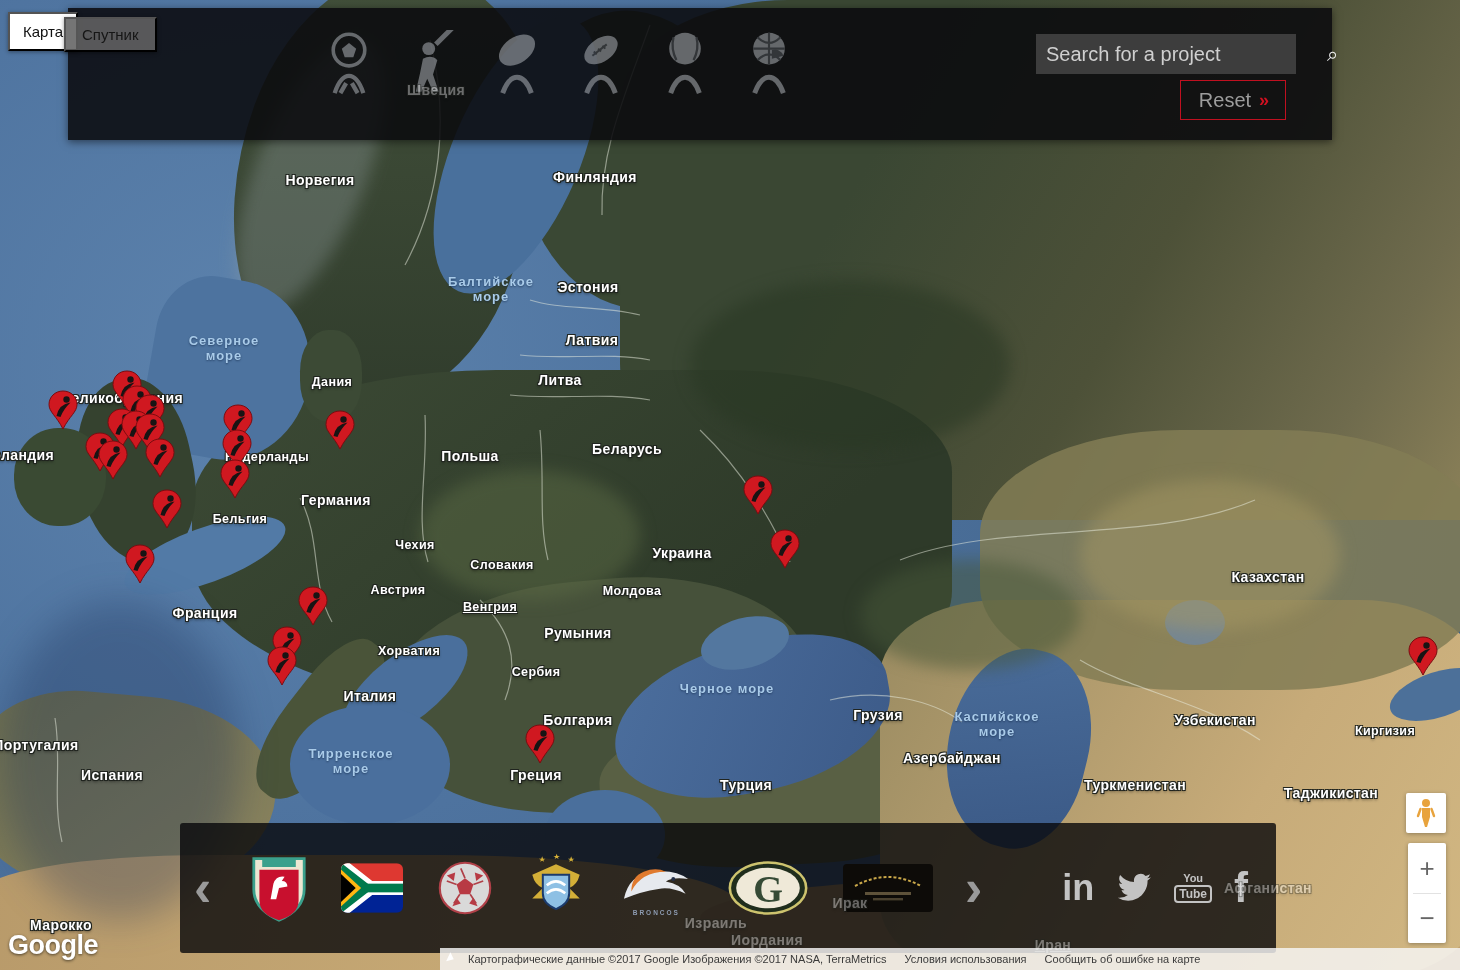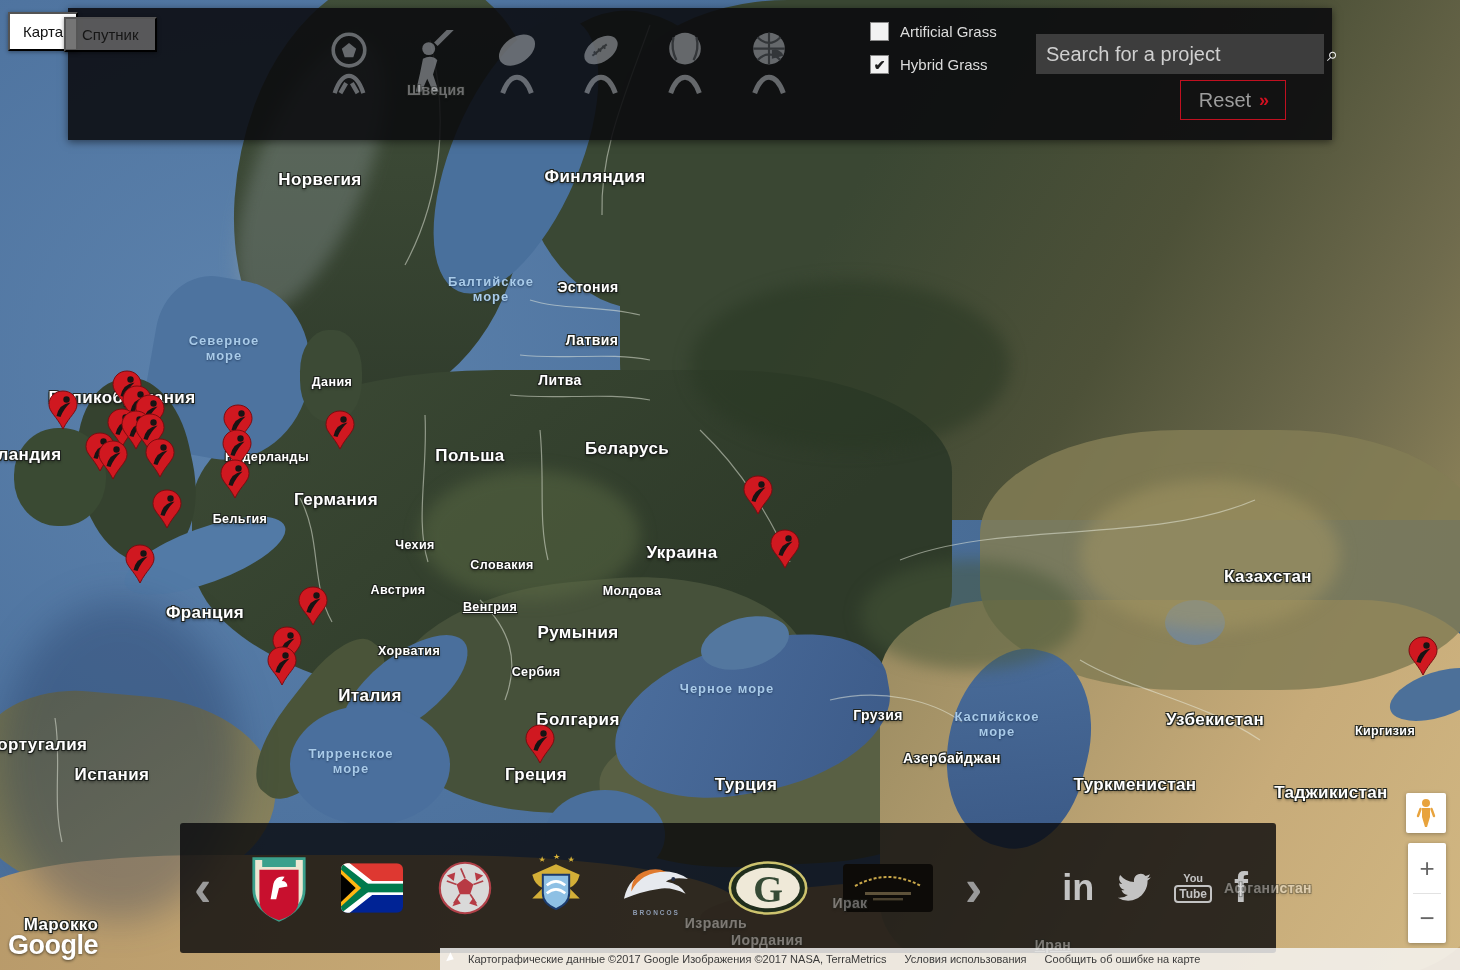--- a/index.html
+++ b/index.html
@@ -8,21 +8,21 @@
        background:radial-gradient(circle at 18% 38%, #5d83ad 0%, #4e739f 35%, #44678f 70%, #3d5d86 100%);}
   .land{position:absolute;}
   .patch{position:absolute;filter:blur(8px);border-radius:50%;}
   #borders{position:absolute;left:0;top:0;z-index:2;}
   
   #country-labels,#sea-labels,#markers,#dim-labels{position:absolute;left:0;top:0;width:100%;height:100%;pointer-events:none;}
   #country-labels{z-index:4}#sea-labels{z-index:3}#markers{z-index:6}#dim-labels{z-index:51}
   .map-label{position:absolute;transform:translate(-50%,-50%);color:#fff;font-weight:bold;
      white-space:pre-line;text-align:center;letter-spacing:.4px;
      text-shadow:-1px -1px 0 #20241f,1px -1px 0 #20241f,-1px 1px 0 #20241f,1px 1px 0 #20241f,0 2px 3px rgba(0,0,0,.55);}
-  .sz-l{font-size:17px}.sz-m{font-size:14px}.sz-s{font-size:12.5px}
+  .sz-l{font-size:14px}.sz-m{font-size:14px}.sz-s{font-size:12.5px}
   .sea-label{position:absolute;transform:translate(-50%,-50%);color:#a9cbe9;font-weight:bold;font-size:13px;
      white-space:pre-line;text-align:center;letter-spacing:1px;text-shadow:0 1px 2px rgba(10,30,60,.55);}
   .dim{opacity:.38;}
   .marker{position:absolute;transform:translate(-50%,-50%);pointer-events:auto;cursor:pointer;}
   
   .gm-tab{position:absolute;z-index:55;font-size:15px;padding:9px 13px;cursor:pointer;
      box-shadow:0 1px 4px rgba(0,0,0,.4);}
   #tab-map{left:8px;top:12px;background:#fff;color:#111;}
   #tab-sat{left:64px;top:17px;background:rgba(98,98,98,.88);color:#161616;padding:7px 16px;}
   
@@ -35,21 +35,21 @@
   .brand-sub{position:absolute;left:12px;top:78px;color:#e8192c;font-size:9.5px;font-weight:bold;
      font-style:italic;letter-spacing:3.5px;}
   #logo svg{position:absolute;left:84px;top:-6px;}
   #sport-icons{position:absolute;left:252px;top:22px;display:flex;gap:26px;}
   .sport{width:58px;height:66px;opacity:.5;cursor:pointer;}
   #filters{position:absolute;left:802px;top:14px;}
   .filter-row{display:flex;align-items:center;gap:11px;margin-bottom:14px;cursor:pointer;}
   .cb{width:17px;height:17px;background:#f2f2f2;border:1px solid #888;display:flex;
      align-items:center;justify-content:center;font-size:14px;color:#1d1d1d;font-weight:bold;line-height:1;}
   .filter-label{color:#dcdcdc;font-size:15px;}
-  #search-wrap{position:absolute;left:968px;top:26px;width:288px;height:40px;background:#3d3d3d;
+  #search-wrap{position:absolute;left:968px;top:26px;width:260px;height:40px;background:#3d3d3d;
      display:flex;align-items:center;}
   #search-input{flex:1;background:transparent;border:none;outline:none;color:#d6d6d6;
      font-size:20px;padding:0 10px;font-family:"Liberation Sans",sans-serif;}
   #search-input::placeholder{color:#cfcfcf;}
   #search-btn{width:38px;height:100%;border:none;background:transparent;color:#eee;font-size:20px;cursor:pointer;}
   #reset-btn{position:absolute;left:1112px;top:72px;width:106px;height:40px;background:rgba(18,18,18,.55);
      border:1px solid #c01020;color:#9d9d9d;font-size:20px;cursor:pointer;
      font-family:"Liberation Sans",sans-serif;display:flex;align-items:center;justify-content:center;gap:8px;}
   #reset-btn .arr{color:#d01020;font-weight:bold;font-size:18px;letter-spacing:-2px;}
   
@@ -346,30 +346,20 @@
             <path d="M12 5 q-2 8 2 16 M28 5 q2 8 -2 16" stroke="#565b60" stroke-width="1.6" fill="none"></path>
             <path d="M10 44 q4 -11 10 -11 q6 0 10 11" stroke="#b9bec4" stroke-width="3.5" fill="none"></path>
           </svg></div>
         <div class="sport"><svg viewBox="0 0 40 46" width="58" height="66">
             <circle cx="20" cy="13" r="11" fill="#b9bec4"></circle>
             <path d="M9 13 h22 M20 2 v22 M12 5 q8 8 16 0 M12 21 q8 -8 16 0" stroke="#565b60" stroke-width="1.5" fill="none"></path>
             <path d="M22 14 a6 6 0 0 1 8 4 l-8 2 z" fill="#565b60"></path>
             <path d="M10 44 q4 -11 10 -11 q6 0 10 11" stroke="#b9bec4" stroke-width="3.5" fill="none"></path>
           </svg></div>
       </div>
-    <div id="filters">
-        <div class="filter-row">
-          <div class="cb"></div>
-          <div class="filter-label">Artificial Grass</div>
-        </div>
-        <div class="filter-row">
-          <div class="cb">✔</div>
-          <div class="filter-label">Hybrid Grass</div>
-        </div>
-      </div>
     <div id="search-wrap">
       <input id="search-input" type="text" placeholder="Search for a project" style="">
       <button id="search-btn">⌕</button>
     </div>
     <button id="reset-btn">
       <span>Reset</span>
       <span class="arr">»</span>
     </button>
   </div>
 

